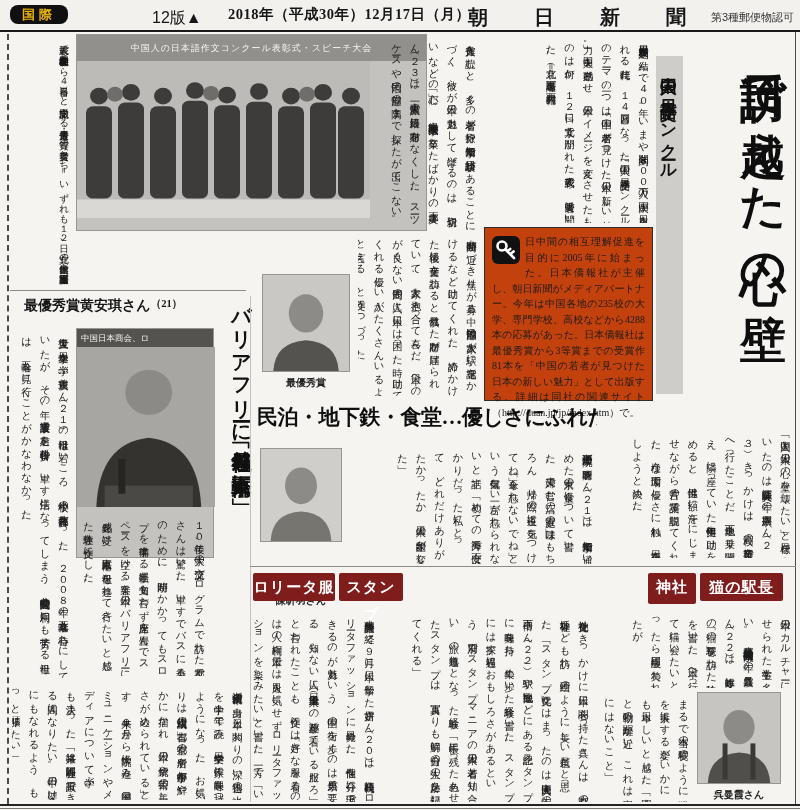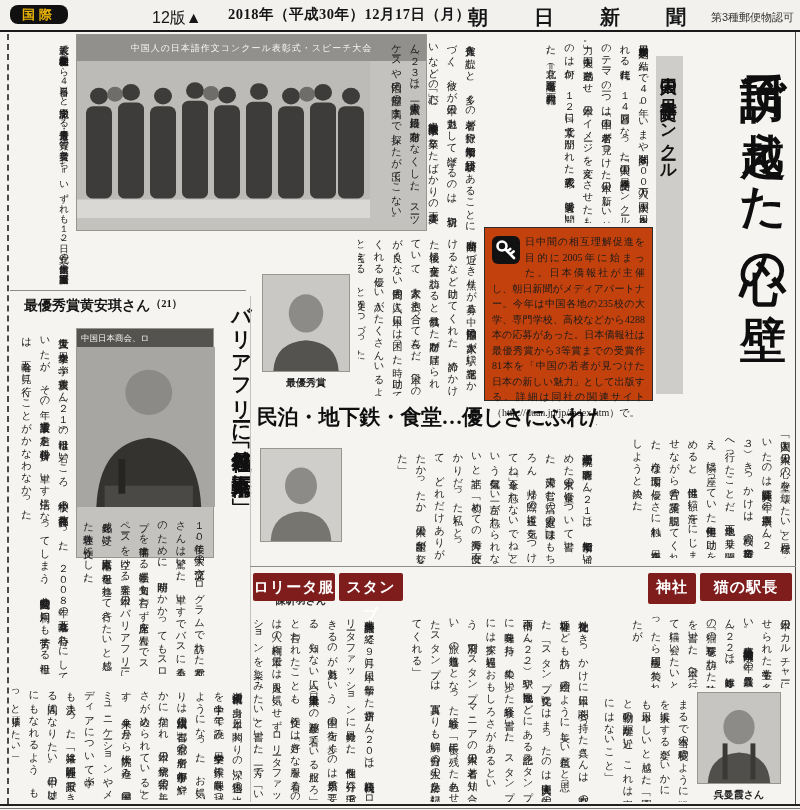--- a/index.html
+++ b/index.html
@@ -177,21 +177,21 @@
 
   <div class="abs v clip body-txt" style="left:350px;top:446px;width:246px;height:118px;">浙江万里学院の陳昕羽さん（２１）は、短期留学で通い詰めた東京の食堂について書いた。夫婦で営む店の「家庭の味」はもちろん、帰り際の「夜道に気をつけてね」「傘を忘れないでね」という何気ない一言が忘れられないと話す。「初めての海外で不安ばかりだった私にとって、どれだけありがたかったか。日本人の印象が一変した」</div>
 
   <div class="abs v clip body-txt" style="left:600px;top:432px;width:194px;height:126px;">「中国人と日本人の心の壁を壊したい」と目標を書いたのは江蘇師範大３年の周夢琪さん（２３）。きっかけは、高校の卒業旅行で日本へ行ったことだ。地下鉄を乗り間違え、隣に座っていた中年男性に助けを求めると、男性は額に汗をにじませながら片言の英語で説明してくれた。様々な場面で優しさに触れ、日本語を専攻しようと決めた。</div>
 
   <div class="abs rule-h" style="left:250px;top:566px;width:546px;"></div>
 
   <div class="abs blackbox sans" style="left:253px;top:573px;width:82px;height:28px;">ロリータ服</div>
   <div class="abs blackbox sans" style="left:339px;top:573px;width:64px;height:28px;">スタンプ</div>
   <div class="abs blackbox sans" style="left:648px;top:573px;width:48px;height:31px;">神社</div>
-  <div class="abs blackbox sans" style="left:700px;top:573px;width:92px;height:28px;">猫の駅長</div>
+  <div class="abs blackbox sans" style="left:700px;top:573px;width:83px;height:28px;text-decoration:underline;">猫の駅長</div>
 
   <div class="abs v clip body-txt" style="left:600px;top:612px;width:194px;height:76px;">
     <span>日本のカルチャーに魅せられた学生も多い。</span>
     <span>広東外語外貿大南国商学院４年の呉曼霞さん（２２）は、昨年夏に和歌山電鉄の「猫の駅長」を訪ねた体験を書いた。日本へ行って猫に会いたいと言ったら同級生に笑われたが、</span>
   </div>
 
   <div class="abs photo" style="left:697px;top:692px;width:84px;height:92px;">
     <svg viewBox="0 0 100 100" preserveAspectRatio="none">
       <rect width="100" height="100" fill="#c6c5c1"></rect>
       <circle cx="50" cy="38" r="19" fill="#8c8b87"></circle>

